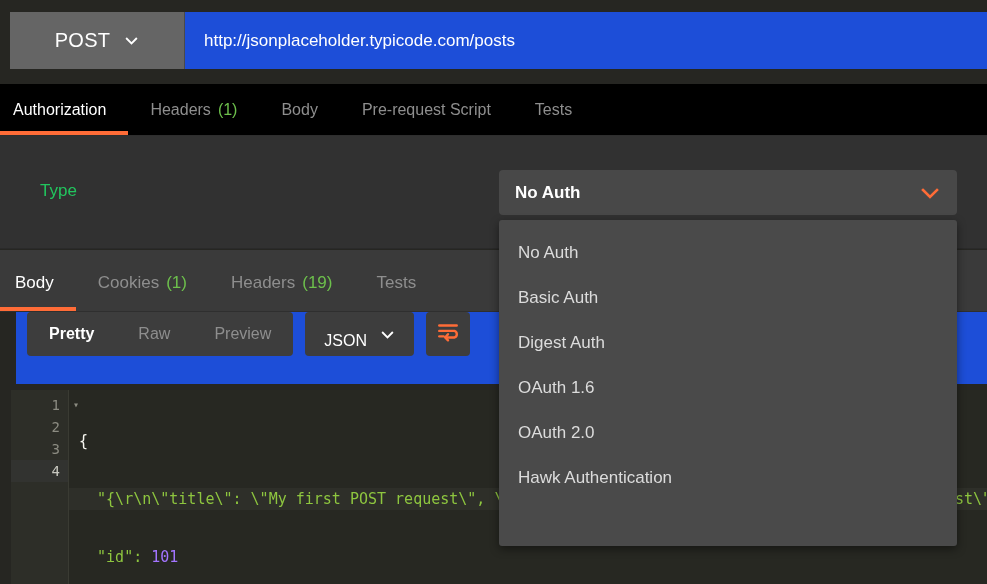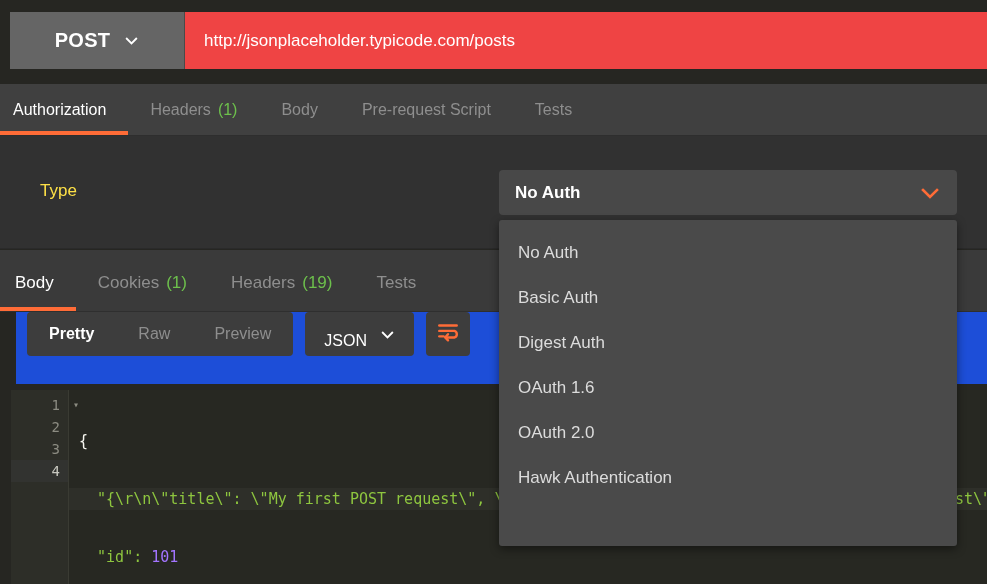--- a/index.html
+++ b/index.html
@@ -16,35 +16,35 @@
     position: absolute; left: 10px; top: 12px;
     width: 977px; height: 57px;
     display: flex; align-items: stretch;
   }
   .method-box {
     width: 175px; background: #656565;
     display: flex; align-items: center; justify-content: center;
     gap: 14px; cursor: pointer;
     border-right: 1px solid #4a4a4a;
   }
-  .method-label { color: #fff; font-size: 20px; font-weight: bold; letter-spacing: 0.3px; }
+  .method-label { color: #fff; font-size: 20px; font-weight: normal; letter-spacing: 0.3px; }
   .chev-white { display:block; width: 15px; height: 15px; }
   .chev-white svg, .chev-orange svg { display:block; }
   .url-box {
-    flex: 1; background: #ef4444;
+    flex: 1; background: #1d4ed8;
     display: flex; align-items: center;
     padding-left: 19px; cursor: text;
   }
   .url-text { color: #fff; font-size: 17px; }
 
   
   .req-tabs {
     position: absolute; left: 0; top: 84px;
     width: 987px; height: 52px;
-    background: #404040;
+    background: #000000;
     display: flex; align-items: flex-end;
     border-bottom: 1px solid #2e2e2e;
   }
   .req-tab {
     height: 100%; display: flex; align-items: center;
     padding: 0 22px; cursor: pointer;
     font-size: 16px; color: #8e8e8e;
     position: relative; white-space: nowrap;
   }
   .req-tab:first-child { padding-left: 13px; }
@@ -58,21 +58,21 @@
 
   
   .auth-pane {
     position: absolute; left: 0; top: 136px;
     width: 987px; height: 113px;
     background: #313131;
     border-bottom: 1px solid #2a2a2a;
   }
   .type-label {
     position: absolute; left: 40px; top: 181px;
-    font-size: 17px; color: #fde047;
+    font-size: 17px; color: #22c55e;
   }
 
   
   .res-tabs {
     position: absolute; left: 0; top: 250px;
     width: 987px; height: 62px;
     background: #3a3a3a;
     display: flex; align-items: flex-end;
     border-bottom: 1px solid #2f2f2f;
   }

